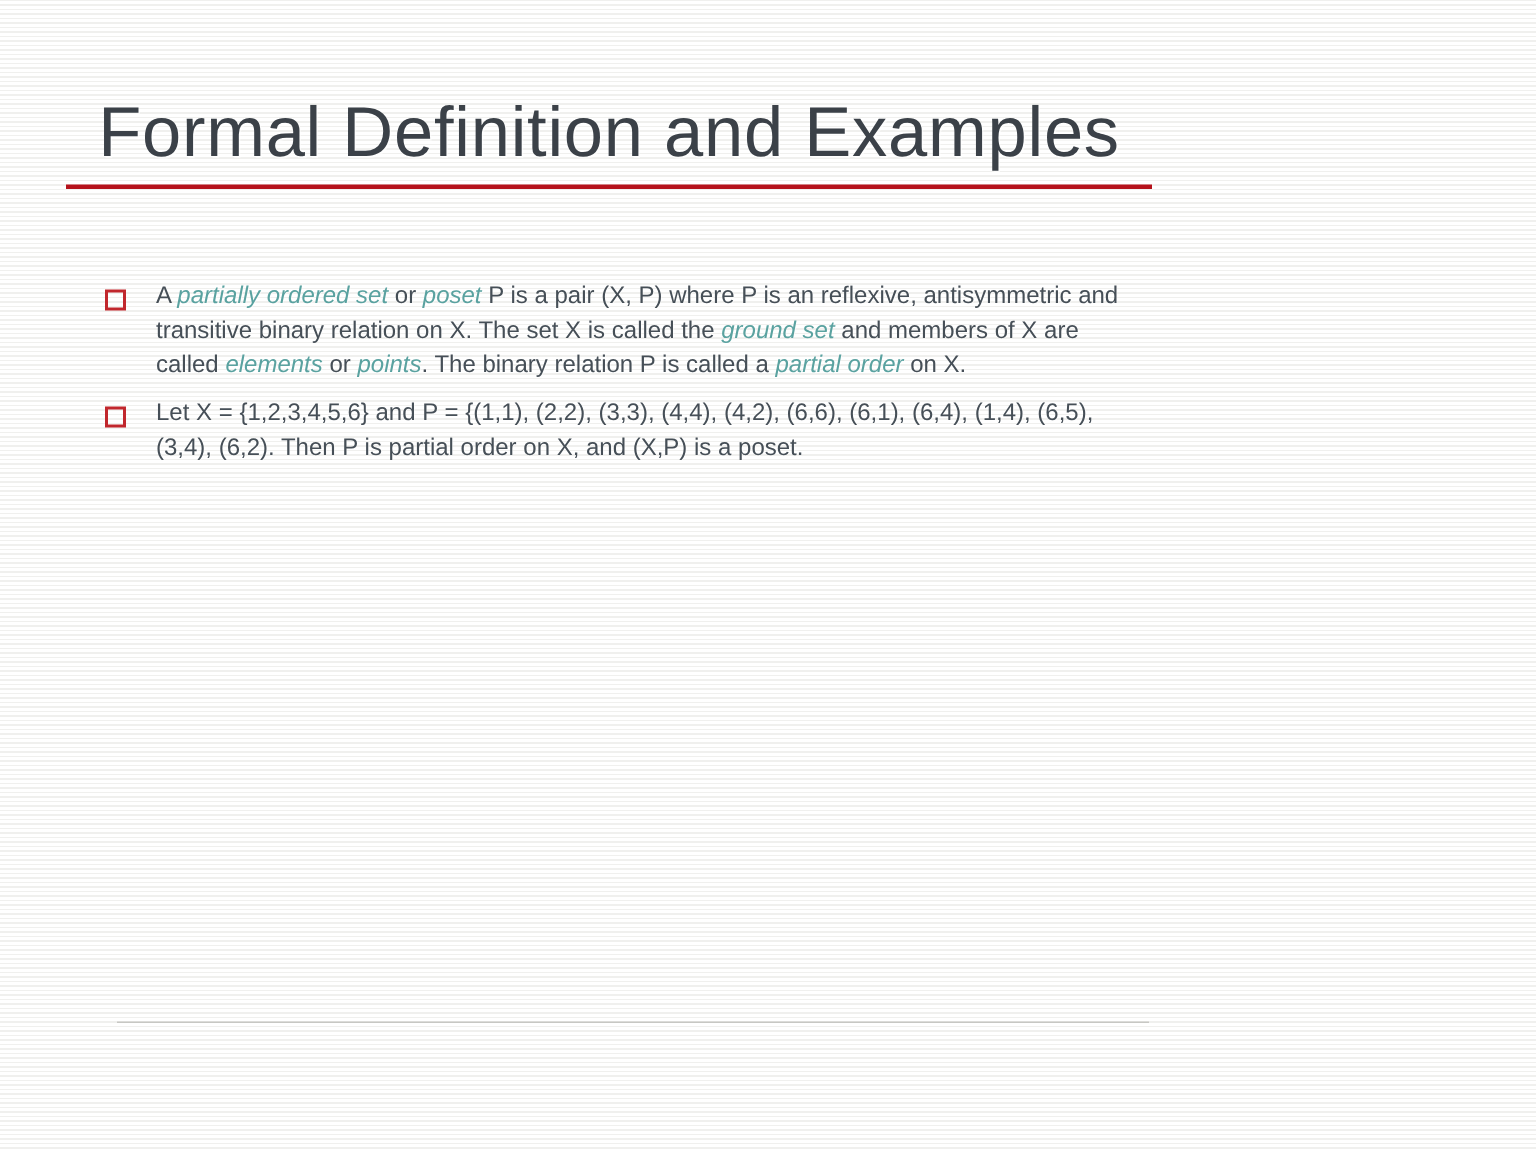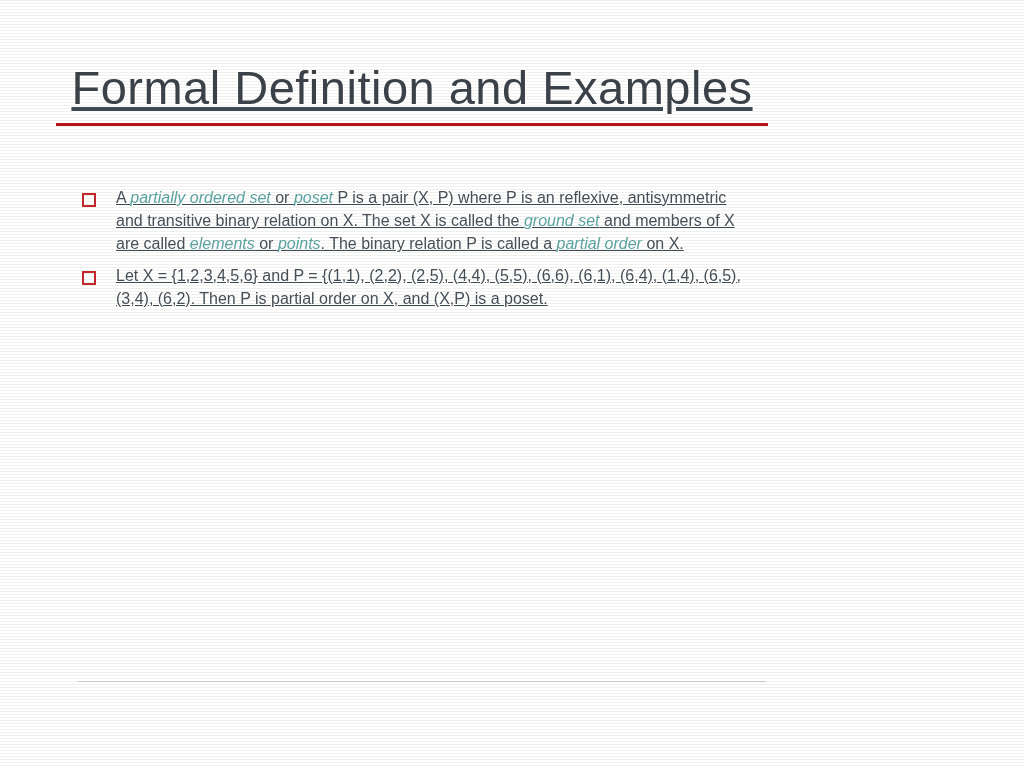--- a/index.html
+++ b/index.html
@@ -16,23 +16,22 @@
         #f0f0ee 1px,
         #ffffff 1px,
         #ffffff 3px
       );
     color: #3d4a52;
   }
   .slide {
     box-sizing: border-box;
     width: 844px;
     height: 768px;
-    padding: 40px 68px 40px 48px;
+    padding: 40px 68px 40px 36px;
     position: relative;
-    text-decoration: underline;
   }
   .title {
     font-size: 47px;
     font-weight: 400;
     color: #3b4148;
     text-align: center;
     margin: 20px 0 8px 0;
     letter-spacing: 0.5px;
     text-shadow: 1px 1px 0 rgba(255,255,255,0.6);
   }
@@ -84,17 +83,17 @@
 </style>
 </head>
 <body>
 
 <div class="slide">
   <h1 class="title">Formal Definition and Examples</h1>
   <hr class="title-rule">
   <div class="body">
     <ul class="bullets">
         <li><span>A </span><span class="term">partially ordered set</span><span> or </span><span class="term">poset</span><span>  P  is a pair  (X, P)  where  P is an reflexive, antisymmetric and transitive binary relation on  X.  The set  X  is called the </span><span class="term">ground set</span><span> and members of X  are called </span><span class="term">elements</span><span> or </span><span class="term">points</span><span>.  The binary relation  P  is called a </span><span class="term">partial order</span><span> on  X.</span></li>
-        <li><span>Let  X = {1,2,3,4,5,6} and P = {(1,1), (2,2), (2,5), (4,4), (5,5), (6,6), (6,1), (6,4), (1,4), (6,5), (3,4), (6,2).  Then  P  is partial order on  X, and  (X,P)  is a poset.</span></li>
+        <li><span>Let  X = {1,2,3,4,5,6} and P = {(1,1), (2,2), (3,3), (4,4), (4,2), (6,6), (6,1), (6,4), (1,4), (6,5), (3,4), (6,2).  Then  P  is partial order on  X, and  (X,P)  is a poset.</span></li>
       </ul>
   </div>
   <hr class="footer-rule">
 </div>
 
 </body></html>

